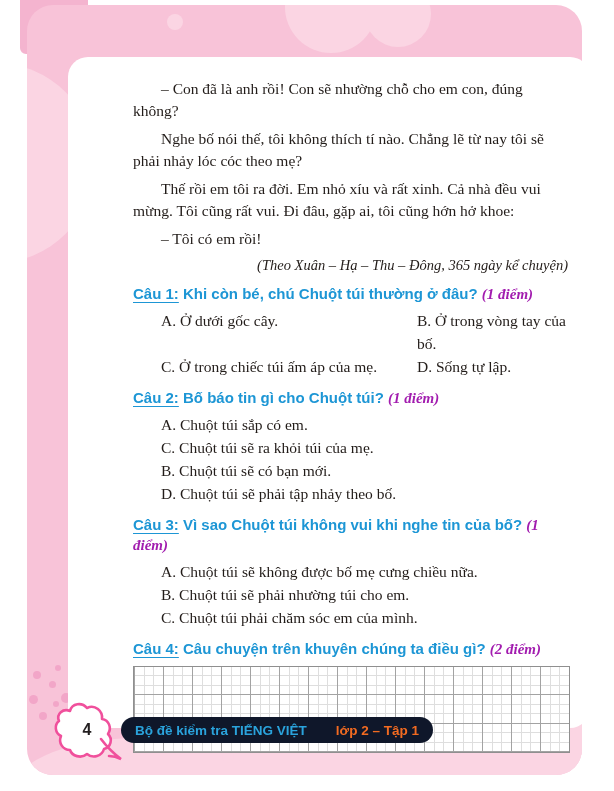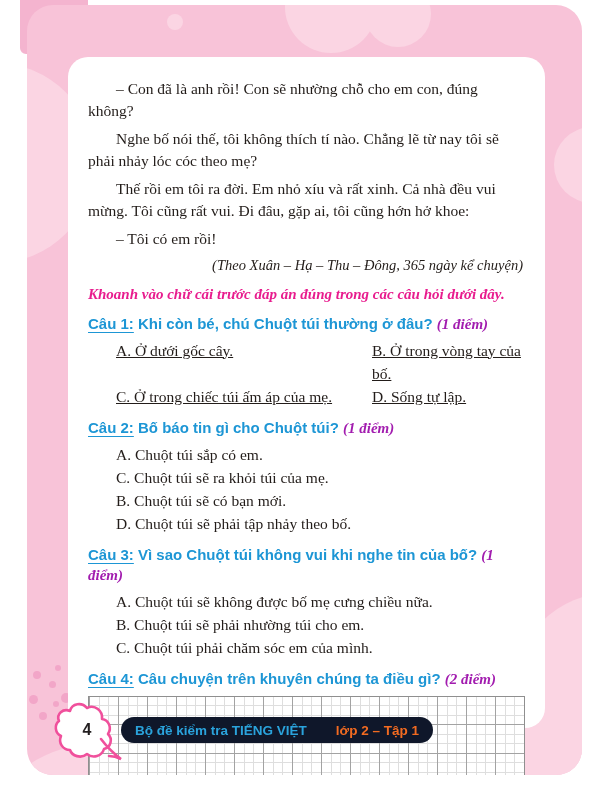--- a/index.html
+++ b/index.html
@@ -20,41 +20,41 @@
   
   .page{
     position:absolute;left:27px;top:5px;width:555px;height:770px;
     background:#f8c3d8;border-radius:26px;overflow:hidden;
   }
   .blob{position:absolute;background:#fbd5e3;border-radius:50%;}
   .dot{position:absolute;background:#f2a6c8;border-radius:50%;}
   
   .card{
     position:absolute;left:41px;top:52px;width:477px;height:671px;
-    background:#ffffff;border-radius:20px;
+    background:#ffffff;border-radius:20px;padding-left:45px;
   }
   .content{padding:21px 20px 0 20px;color:#221c19;}
   .para{font-size:15.5px;line-height:21.5px;margin:0 0 7px;text-indent:28px;}
   .source{font-size:14.5px;font-style:italic;text-align:right;margin:1px 2px 10px 0;}
   .instruction{
     color:#e81c8e;font-weight:bold;font-style:italic;
     font-size:15px;line-height:20px;margin:0 0 4px;
   }
   .q-block{margin-top:10px;}
   .q-head{
     font-family:"Liberation Sans", sans-serif;font-weight:bold;
     color:#1d96d5;font-size:15px;line-height:20px;margin:0 0 5px;
   }
   .q-label{text-decoration:underline;text-underline-offset:3px;}
   .q-points{
     color:#a21caf;font-style:italic;font-weight:bold;
     font-family:"Liberation Serif", serif;font-size:15px;
   }
   .opt{font-size:15.5px;line-height:23px;padding-left:28px;}
-  .opts-two-col{display:grid;grid-template-columns:256px 1fr;text-decoration:underline;}
+  .opts-two-col{display:grid;grid-template-columns:256px 1fr;}
   
   .write-grid{
     width:435px;height:85px;margin-top:7px;background-color:#ffffff;
     border:1px solid #8f8f8f;
     background-image:
       repeating-linear-gradient(90deg, #a3a3a3 0 1px, transparent 1px 29px),
       repeating-linear-gradient(0deg, #a3a3a3 0 1px, transparent 1px 28.33px),
       repeating-linear-gradient(90deg, #dedede 0 1px, transparent 1px 9.667px),
       repeating-linear-gradient(0deg, #dedede 0 1px, transparent 1px 9.444px);
   }
@@ -102,21 +102,20 @@
   <div class="dot" style="left:28px;top:660px;width:6px;height:6px;"></div>
 
   <div class="card">
     <div class="content">
       <p class="para">– Con đã là anh rồi! Con sẽ nhường chỗ cho em con, đúng không?</p>
       <p class="para">Nghe bố nói thế, tôi không thích tí nào. Chẳng lẽ từ nay tôi sẽ phải nhảy lóc cóc theo mẹ?</p>
       <p class="para">Thế rồi em tôi ra đời. Em nhỏ xíu và rất xinh. Cả nhà đều vui mừng. Tôi cũng rất vui. Đi đâu, gặp ai, tôi cũng hớn hở khoe:</p>
       <p class="para">– Tôi có em rồi!</p>
       <p class="source">(Theo Xuân – Hạ – Thu – Đông, 365 ngày kể chuyện)</p>
 
-      <p class="instruction">Khoanh vào chữ cái trước đáp án đúng trong các câu hỏi dưới đây.</p>
 
       <div class="q-block">
         <p class="q-head">
           <span class="q-label">Câu 1:</span>
           <span>Khi còn bé, chú Chuột túi thường ở đâu?</span>
           <span class="q-points">(1 điểm)</span>
         </p>
         <div class="opts-two-col">
           <div class="opt">A. Ở dưới gốc cây.</div>
           <div class="opt">B. Ở trong vòng tay của bố.</div>

